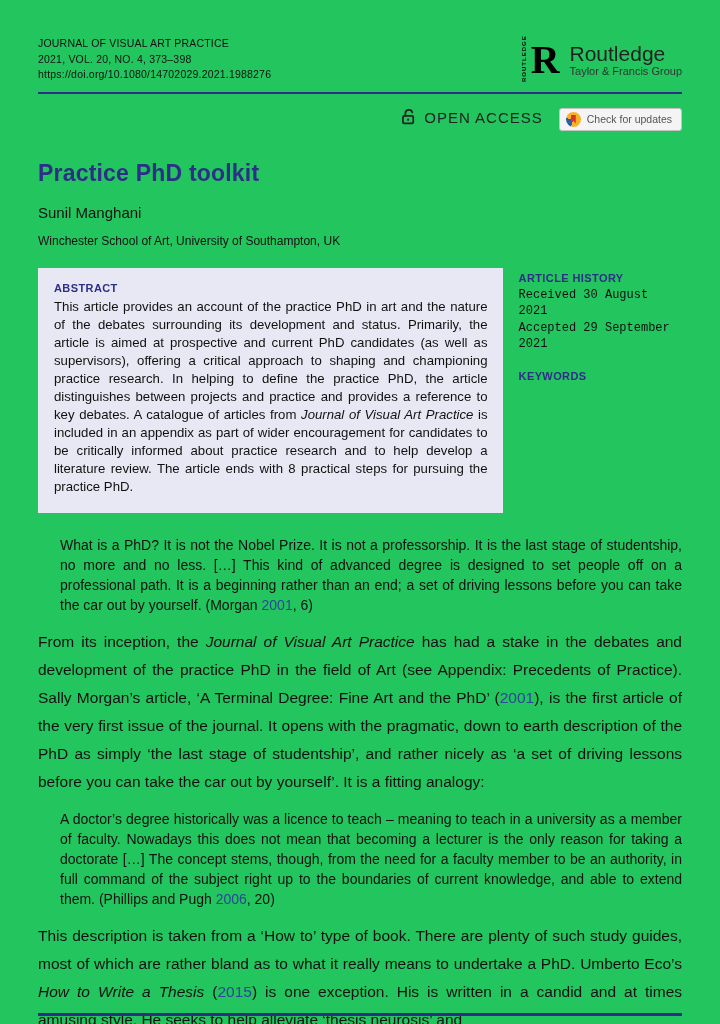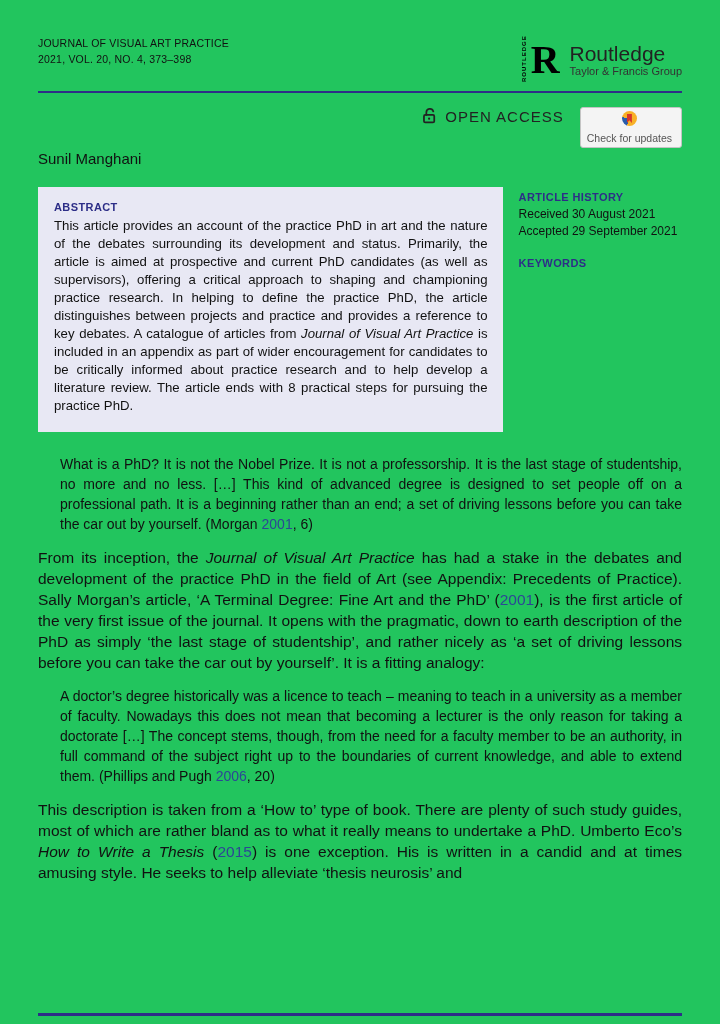--- a/index.html
+++ b/index.html
@@ -26,60 +26,61 @@
   .logo-tagline{font-size:11px;color:#333;}
 
   .rule{border:none;height:2px;background:var(--navy);}
   .top-rule{margin-top:9px;}
   .bottom-rule{position:absolute;left:38px;right:38px;bottom:8px;height:3px;}
 
   
   .access-row{display:flex;justify-content:flex-end;align-items:flex-start;gap:16px;margin-top:14px;height:26px;}
   .oa{display:inline-flex;align-items:center;gap:6px;}
   .oa-label{font-size:15px;letter-spacing:1px;color:#222;}
-  .badge{display:inline-flex;align-items:center;gap:6px;border:1px solid var(--badgeBorder);background:var(--badgeBg);border-radius:3px;padding:3px 9px 3px 6px;cursor:pointer;flex-direction:column;}
+  .badge{display:inline-flex;align-items:center;gap:6px;border:1px solid var(--badgeBorder);background:var(--badgeBg);border-radius:3px;padding:3px 9px 3px 6px;cursor:pointer;}
   .badge-label{font-size:10.5px;color:#555;}
   .cm-circle{position:relative;display:inline-block;width:15px;height:15px;border-radius:50%;
     background:conic-gradient(from 200deg,#2a5caa 0 80deg,#f8b127 80deg 360deg);}
   .cm-bookmark{position:absolute;left:5px;top:3px;width:5px;height:9px;background:#d6342c;
     clip-path:polygon(0 0,100% 0,100% 100%,50% 70%,0 100%);}
 
   
   .title{color:var(--navy);font-size:23px;font-weight:bold;margin-top:26px;letter-spacing:.2px;}
   .author{font-size:15px;margin-top:17px;color:#111;}
   .affiliation{font-size:12px;margin-top:13px;color:#111;}
 
   
   .abstract-grid{display:flex;gap:16px;margin-top:20px;align-items:flex-start;}
   .abstract-box{width:466px;background:var(--abstractBg);padding:14px 15px 17px 16px;}
   .abstract-heading{color:var(--navy);font-size:11px;font-weight:bold;letter-spacing:.4px;}
   .abstract-text{margin-top:4px;font-size:13.2px;line-height:18px;text-align:justify;color:#111;}
   .sidebar{width:164px;font-size:12px;line-height:16px;color:#111;padding-top:2px;}
   .side-heading{color:var(--navy);font-size:11px;font-weight:bold;letter-spacing:.4px;}
   .side-block + .side-block{margin-top:16px;}
-  .side-line,.side-text{margin-top:1px;}
+  .side-line,.side-text{margin-top:1px;font-family:Liberation Mono, monospace;}
 
   
   .body-text{font-family:Liberation Sans, sans-serif;margin-top:22px;}
   .bq{margin-left:22px;font-size:14px;line-height:20px;text-align:justify;color:#111;}
-  .para{font-size:15.5px;line-height:21px;text-align:justify;color:#111;margin-top:12px;}
+  .para{font-size:15.5px;line-height:28px;text-align:justify;color:#111;margin-top:12px;}
   .bq+.para{margin-top:13px;}
   .para+.bq{margin-top:13px;}
   .it{font-style:italic;}
   .ref-link{color:var(--link);cursor:pointer;}
 </style>
 </head>
 <body>
 
 <div class="page">
 
   <header class="masthead">
     <div class="journal-meta">
       <div>JOURNAL OF VISUAL ART PRACTICE</div>
       <div>2021, VOL. 20, NO. 4, 373–398</div>
+      <div><a class="doi" href="#">https://doi.org/10.1080/14702029.2021.1988276</a></div>
     </div>
     <div class="publisher-logo">
       <span class="logo-vertical">ROUTLEDGE</span>
       <span class="logo-r">R</span>
       <span class="logo-names">
         <span class="logo-name">Routledge</span>
         <span class="logo-tagline">Taylor &amp; Francis Group</span>
       </span>
     </div>
   </header>
@@ -96,21 +97,23 @@
       <span class="oa-label">OPEN ACCESS</span>
     </span>
     <span class="badge">
       <span class="cm-circle">
           <span class="cm-bookmark"></span>
         </span>
       <span class="badge-label">Check for updates</span>
     </span>
   </div>
 
+  <h1 class="title">Practice PhD toolkit</h1>
   <div class="author">Sunil Manghani</div>
+  <div class="affiliation">Winchester School of Art, University of Southampton, UK</div>
 
   <section class="abstract-grid">
     <div class="abstract-box">
       <div class="abstract-heading">ABSTRACT</div>
       <div class="abstract-text"><span>This article provides an account of the practice PhD in art and the nature of the debates surrounding its development and status. Primarily, the article is aimed at prospective and current PhD candidates (as well as supervisors), offering a critical approach to shaping and championing practice research. In helping to define the practice PhD, the article distinguishes between projects and practice and provides a reference to key debates. A catalogue of articles from </span><span class="it">Journal of Visual Art Practice</span><span> is included in an appendix as part of wider encouragement for candidates to be critically informed about practice research and to help develop a literature review. The article ends with 8 practical steps for pursuing the practice PhD.</span></div>
     </div>
     <aside class="sidebar">
       <div class="side-block">
         <div class="side-heading">ARTICLE HISTORY</div>
         <div class="side-line">Received 30 August 2021</div>

